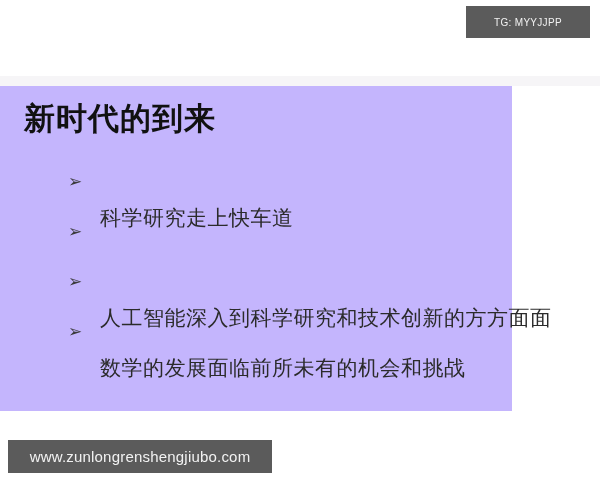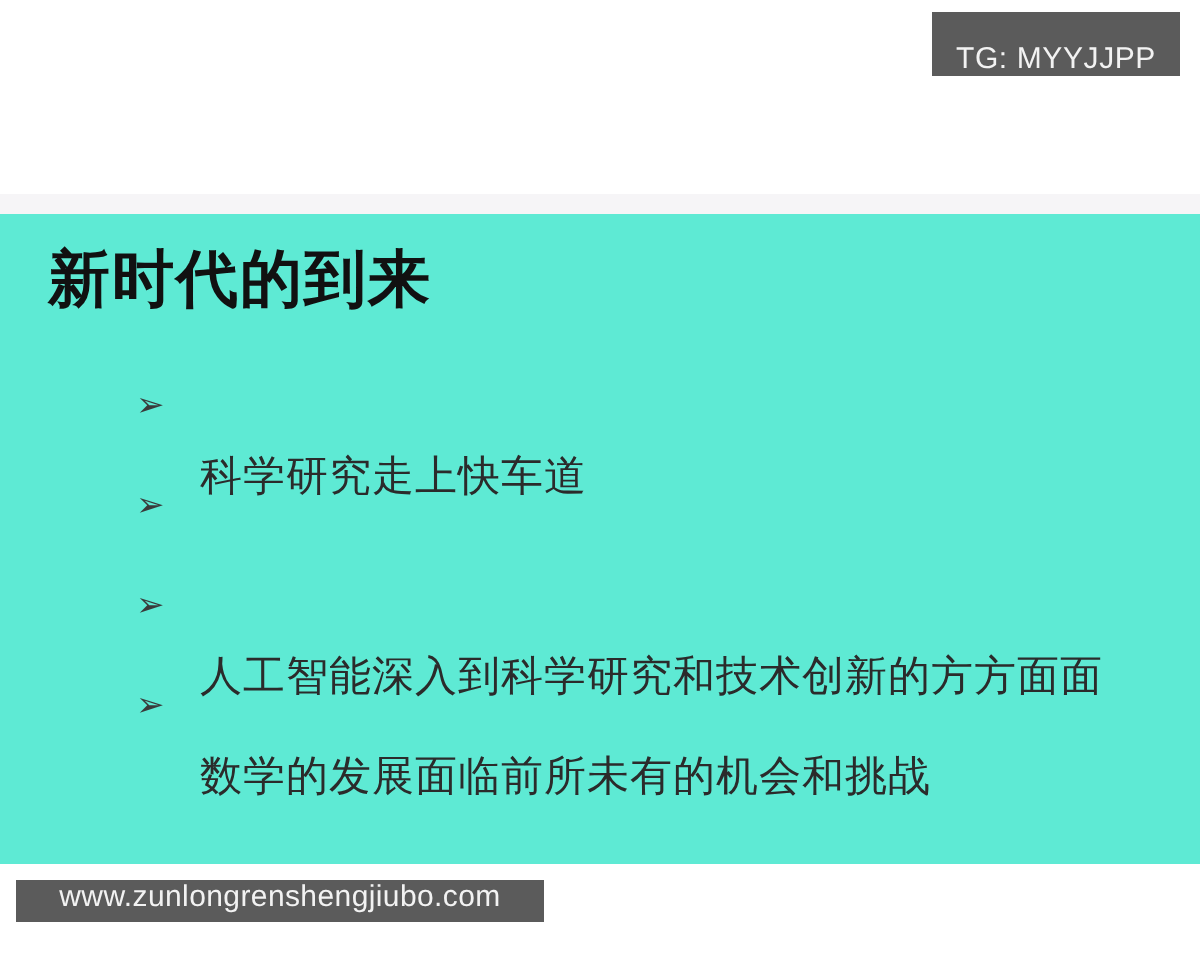--- a/index.html
+++ b/index.html
@@ -18,35 +18,35 @@
   
   .tg-badge {
     position: absolute;
     left: 466px;
     top: 6px;
     width: 124px;
     height: 32px;
     background: #5b5b5b;
     color: #f2f2f2;
     display: flex;
-    align-items: flex-end;
+    align-items: center;
     justify-content: center;
-    font-size: 15px;
+    font-size: 10px;
     letter-spacing: 0.3px;
     white-space: nowrap;
   }
 
   
   .slide {
     position: absolute;
     left: 0;
-    top: 97px;
-    width: 600px;
+    top: 76px;
+    width: 512px;
     height: 335px;
-    background: #5eead4;
+    background: #c4b5fd;
   }
   .slide-top-band {
     position: absolute;
     left: 0;
     top: 0;
     width: 600px;
     height: 10px;
     background: #f6f5f7;
   }
 
@@ -89,25 +89,25 @@
     white-space: nowrap;
     margin-top: 37px;
   }
 
   
   .watermark {
     position: absolute;
     left: 8px;
     top: 440px;
     width: 264px;
-    height: 21px;
+    height: 33px;
     background: #5b5b5b;
     color: #f2f2f2;
     display: flex;
-    align-items: flex-start;
+    align-items: center;
     justify-content: center;
     font-size: 15px;
     letter-spacing: 0.2px;
     white-space: nowrap;
   }
 </style>
 </head>
 <body>
 
 <div class="tg-badge">

